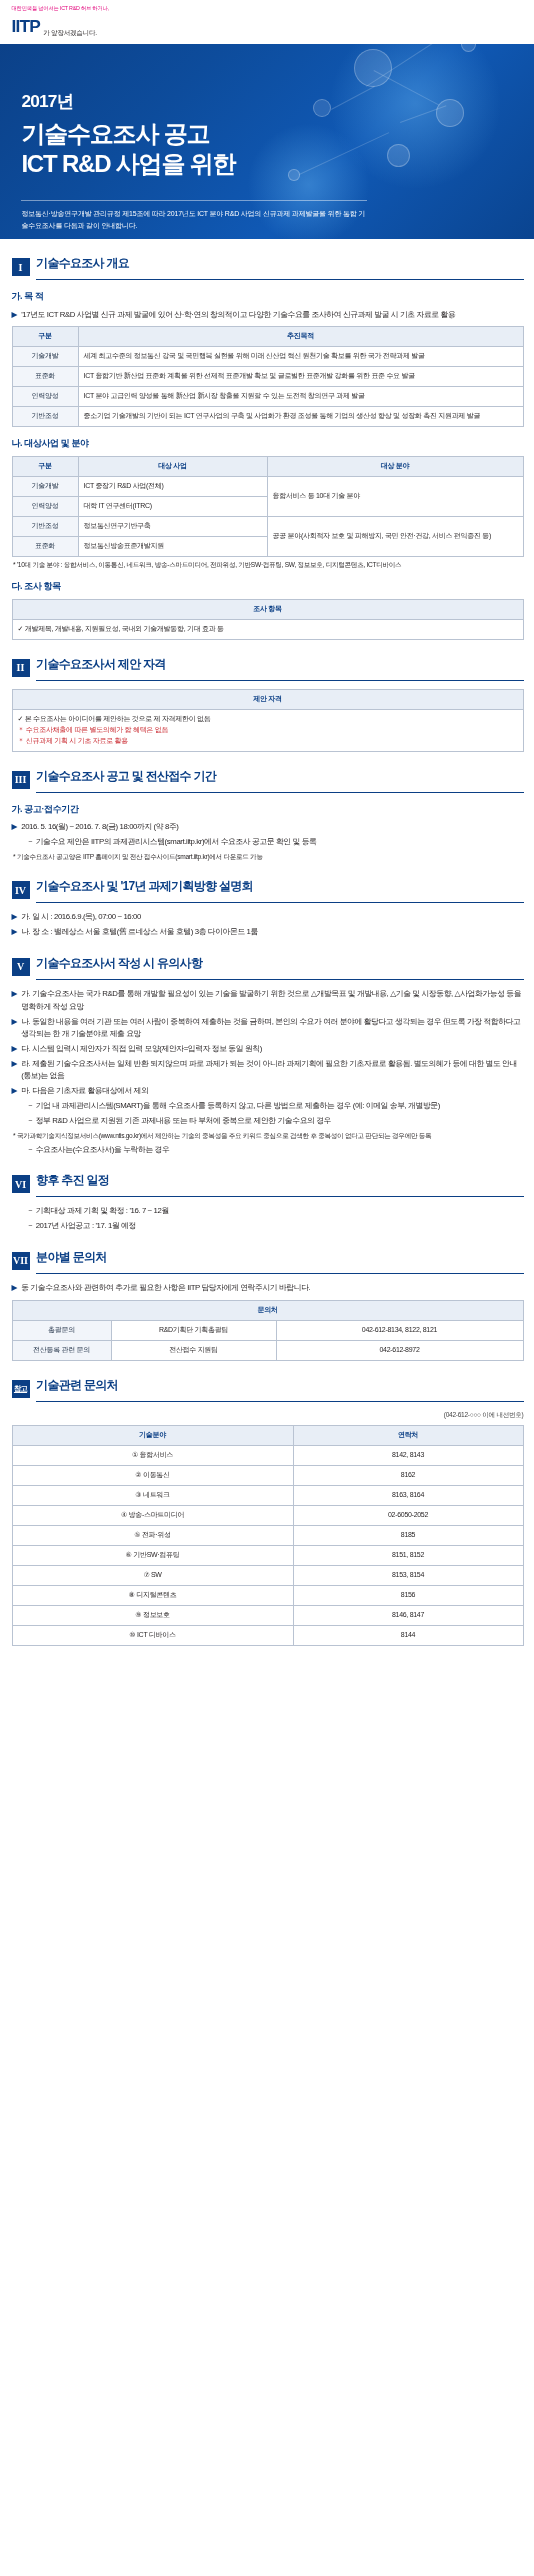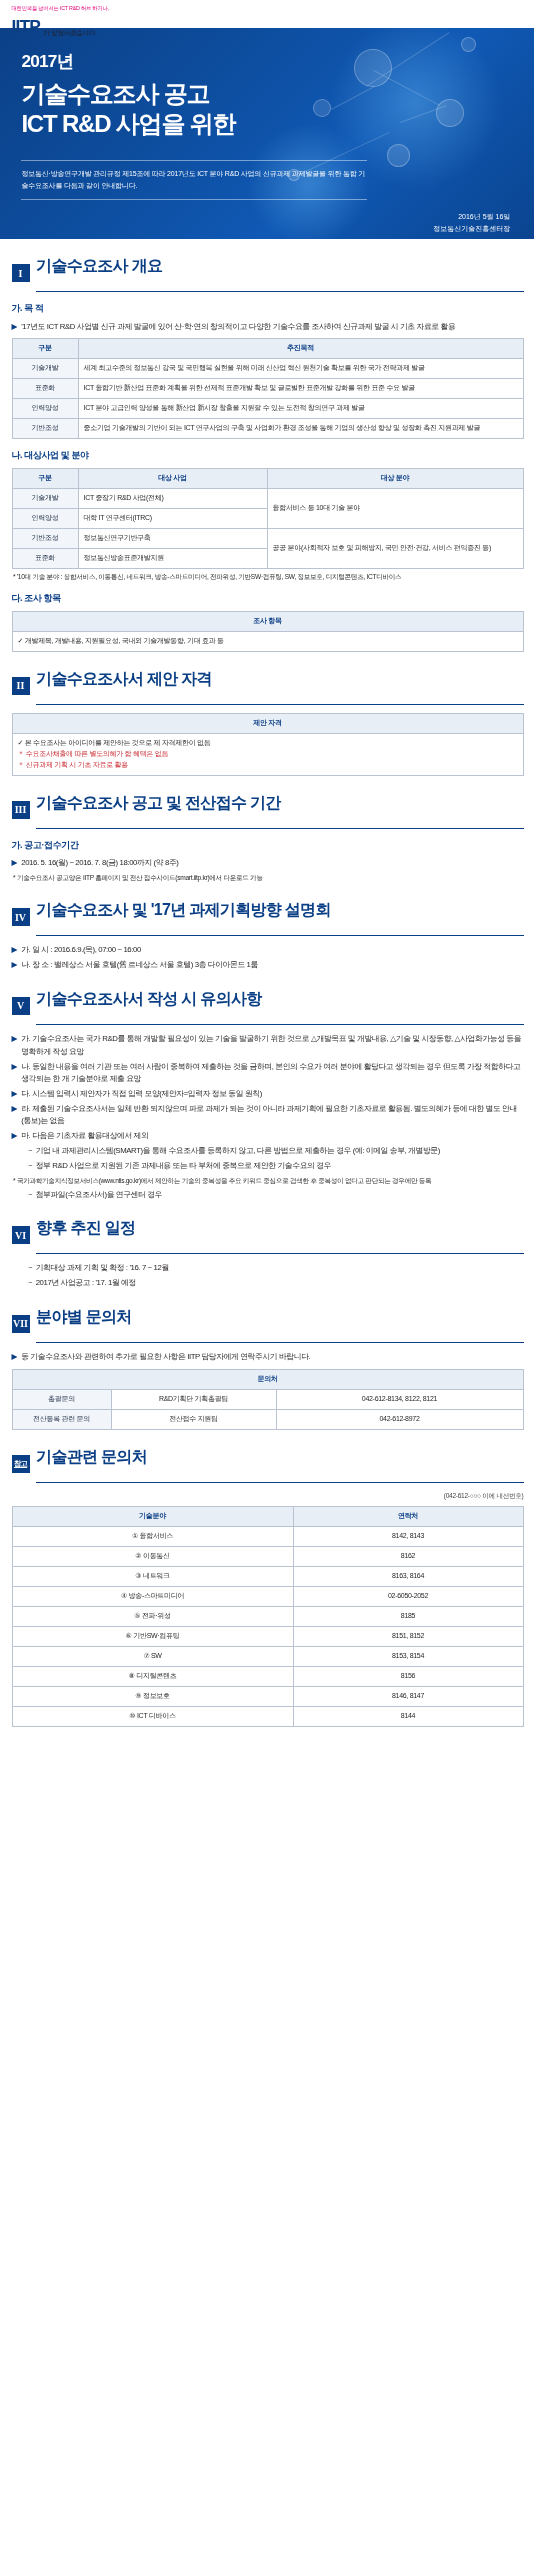--- a/index.html
+++ b/index.html
@@ -36,30 +36,30 @@
   .hero-deco .line {
     position:absolute; height:0.8px;
     background: rgba(255,255,255,0.18);
     transform-origin: 0 0;
   }
   .logo-bar {
     position:relative;
     background:#fff;
     padding:5px 10px 5.8px 11.5px;
     color:#0b3f85;
-    height:28px;
+    height:44px;
   }
   .logo-tag { font-size:5.3px; color:#e2007a; letter-spacing:-0.2px; margin:0 0 0.8px 0;}
   .logo-main { display:flex; align-items:flex-end; gap:3.3px; }
   .logo-iitp {
     font-size:17.3px; font-weight:bold; letter-spacing:-0.8px; color:#0b3f85;
     font-family:"Liberation Sans", sans-serif;
   }
   .logo-sub { font-size:6.6px; color:#231f20; padding-bottom:1.6px; letter-spacing:-0.3px;}
-  .hero-inner { position:relative; padding: 21.4px 21.4px 0 21.4px; }
+  .hero-inner { position:relative; padding: 21.4px 21.4px 0 21.4px; margin-top: 24px; }
   .hero-year { font-size:17.3px; font-weight:bold; letter-spacing:-0.8px; }
   .hero-title {
     font-size:24px; font-weight:bold; line-height:1.25; letter-spacing:-1.2px;
     margin-top:3.3px;
   }
   .hero-note {
     margin-top:21.4px;
     border-top:0.8px solid rgba(255,255,255,.45);
     border-bottom:0.8px solid rgba(255,255,255,.45);
     padding:7.4px 0 7.4px 0;
@@ -73,22 +73,22 @@
   .sec-head {
     display:flex; align-items:center; gap:6.6px;
     margin: 15px 0 8.2px 0;
   }
   .sec-num {
     width:18px; height:18px; background:#0b3f85; color:#fff;
     font-size:10px; font-weight:bold; display:flex; align-items:center; justify-content:center;
     font-family:"Liberation Serif", serif;
   }
   .sec-title {
-    font-size:16px; font-weight:bold; color:#0b3f85; letter-spacing:-0.7px;
-    border-bottom:1.6px solid #0b3f85; flex:1; padding-bottom:13px;
+    font-size:12px; font-weight:bold; color:#0b3f85; letter-spacing:-0.7px;
+    border-bottom:1.6px solid #0b3f85; flex:1; padding-bottom:7px;
   }
   .sub-head {
     font-size:9px; font-weight:bold; color:#0b3f85; letter-spacing:-0.4px;
     margin: 10px 0 5px 0;
   }
   .bullet {
     display:flex; gap:4.1px; font-size:7.8px; letter-spacing:-0.4px; margin:2.5px 0; line-height:1.6;
   }
   .bullet .mk { color:#0b3f85; font-weight:bold; flex:0 0 auto; }
   .dash {
@@ -279,20 +279,23 @@
 
     <div class="sec-head">
       <div class="sec-num">III</div>
       <div class="sec-title">기술수요조사 공고 및 전산접수 기간</div>
     </div>
     <div class="sub-head">가. 공고·접수기간</div>
     <div class="bullet">
       <span class="mk">▶</span>
       <span>2016. 5. 16(월) ~ 2016. 7. 8(금) 18:00까지 (약 8주)</span>
     </div>
+    <div class="dash indent">
+      － <span>기술수요 제안은 IITP의 과제관리시스템(smart.iitp.kr)에서 수요조사 공고문 확인 및 등록</span>
+    </div>
     <div class="note-line red indent">* 기술수요조사 공고양은 IITP 홈페이지 및 전산 접수사이트(smart.iitp.kr)에서 다운로드 가능</div>
 
     <div class="sec-head">
       <div class="sec-num">IV</div>
       <div class="sec-title">기술수요조사 및 '17년 과제기획방향 설명회</div>
     </div>
     <div class="bullet">
       <span class="mk">▶</span>
       <span>가. 일 시 : 2016.6.9.(목), 07:00 ~ 16:00</span>
     </div>
@@ -326,21 +329,21 @@
       <span>마. 다음은 기초자료 활용대상에서 제외</span>
     </div>
     <div class="dash indent">
       － <span>기업 내 과제관리시스템(SMART)을 통해 수요조사를 등록하지 않고, 다른 방법으로 제출하는 경우 (예: 이메일 송부, 개별방문)</span>
     </div>
     <div class="dash indent">
       － <span>정부 R&amp;D 사업으로 지원된 기존 과제내용 또는 타 부처에 중복으로 제안한 기술수요의 경우</span>
     </div>
     <div class="note-line red indent">* 국가과학기술지식정보서비스(www.ntis.go.kr)에서 제안하는 기술의 중복성을 주요 키워드 중심으로 검색한 후 중복성이 없다고 판단되는 경우에만 등록</div>
     <div class="dash indent">
-      － <span>첨부파일(수요조사서)을 연구센터 경우</span>
+      － <span>수요조사는(수요조사서)을 누락하는 경우</span>
     </div>
 
     <div class="sec-head">
       <div class="sec-num">VI</div>
       <div class="sec-title">향후 추진 일정</div>
     </div>
     <div class="dash indent">
       － <span>기획대상 과제 기획 및 확정 : '16. 7 ~ 12월</span>
     </div>
     <div class="dash indent">

